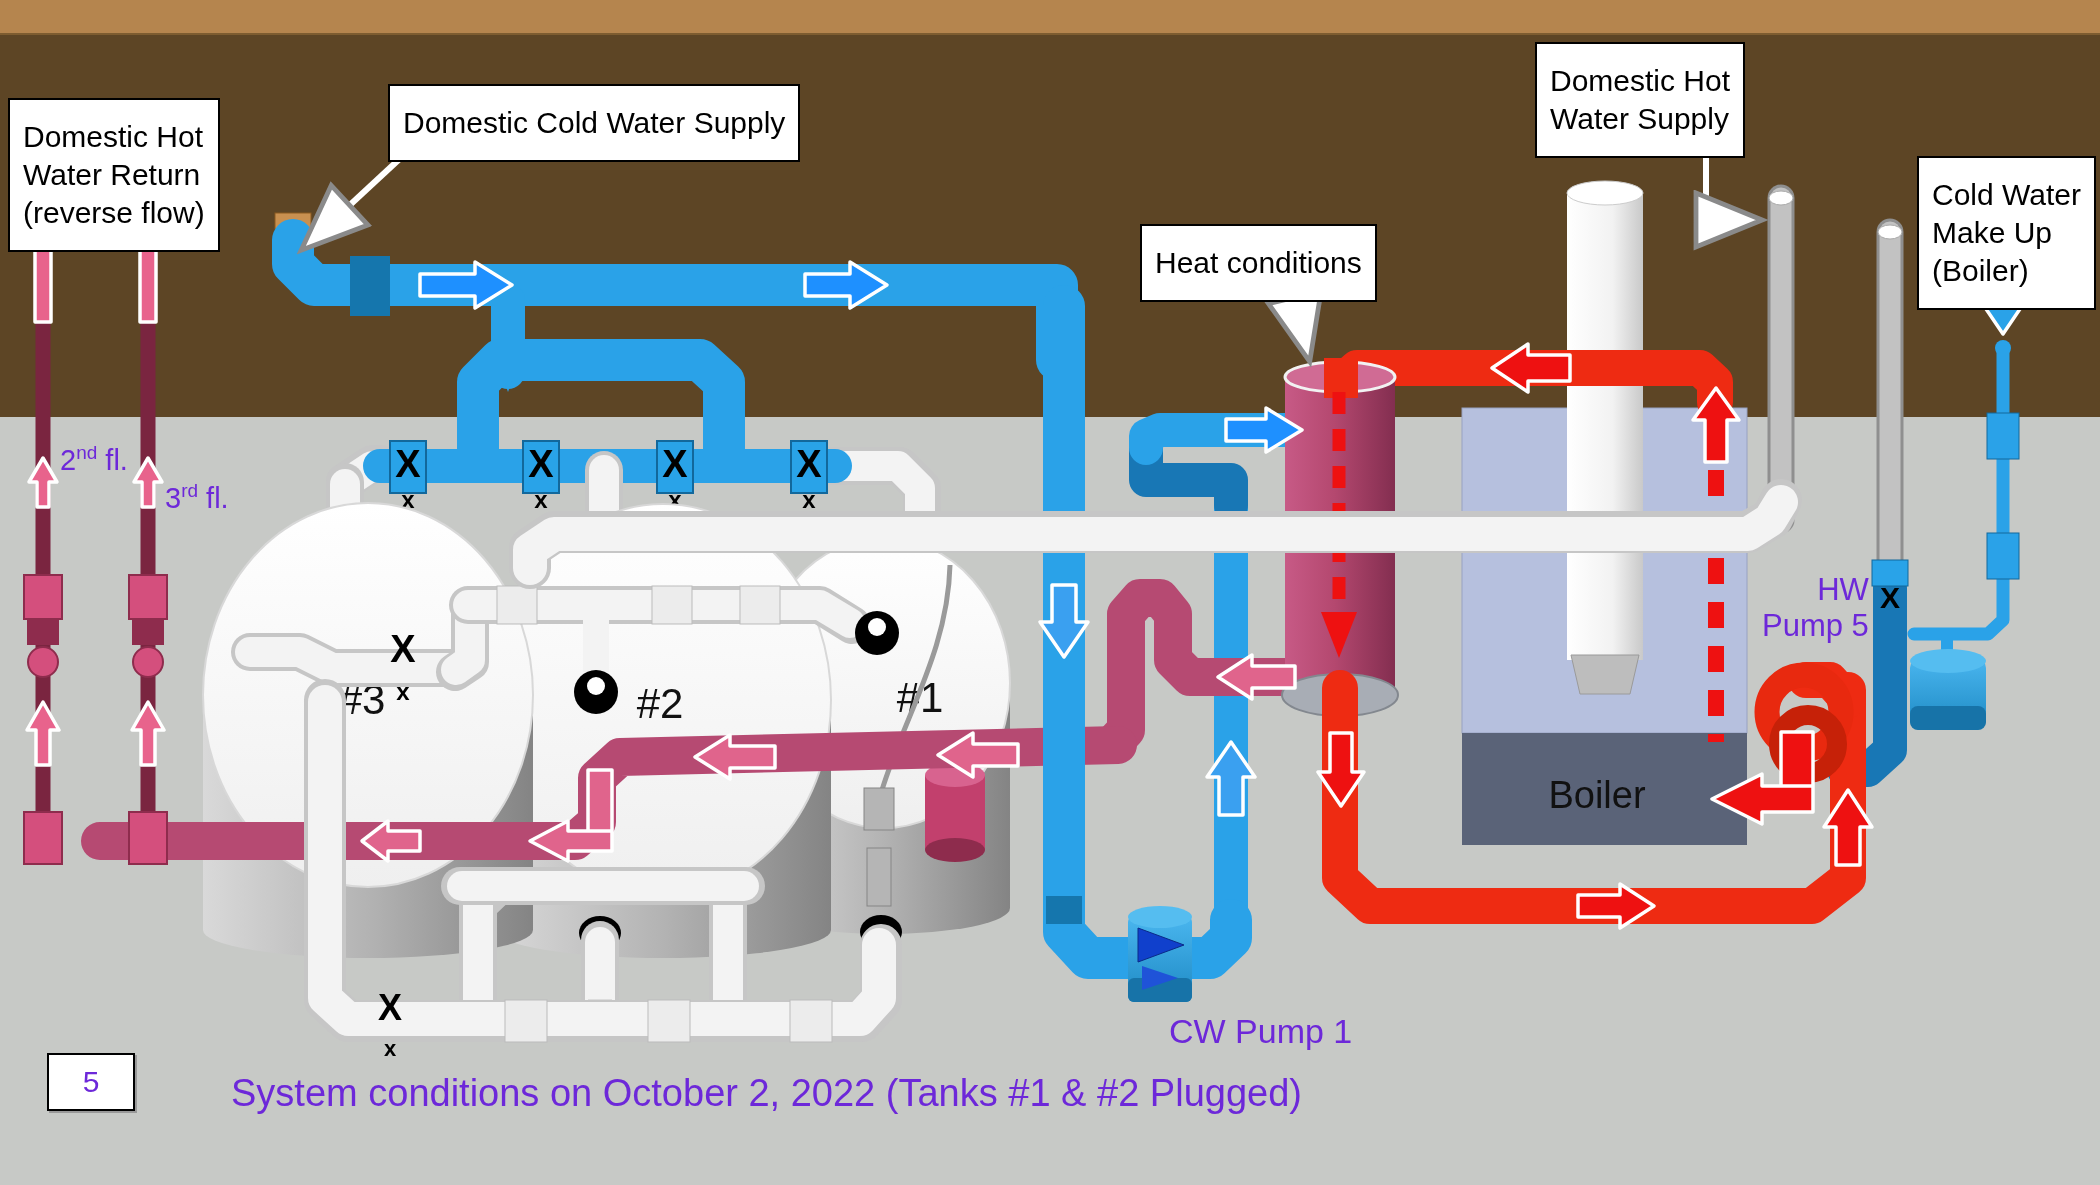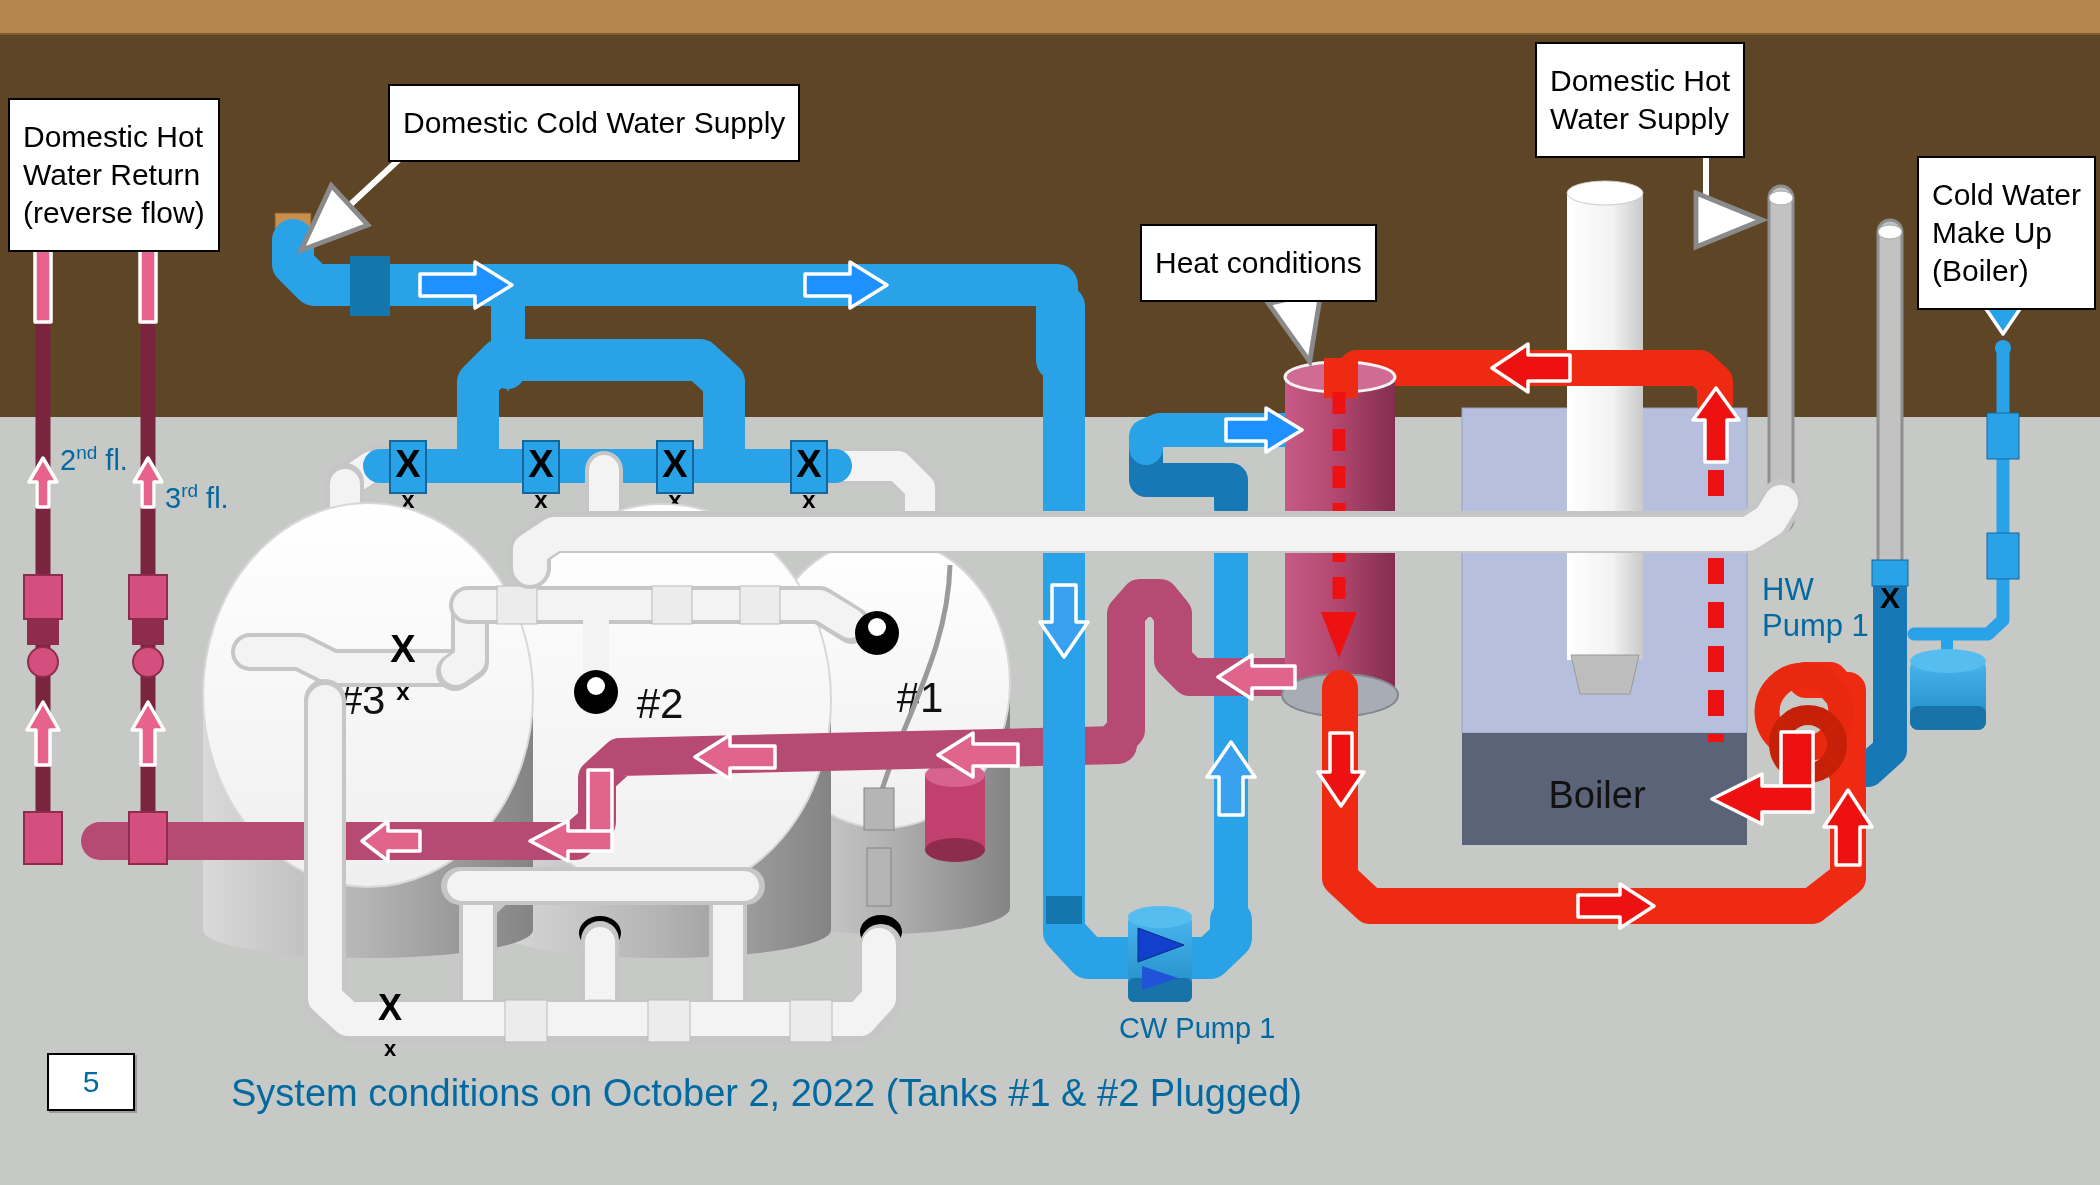--- a/index.html
+++ b/index.html
@@ -4,21 +4,21 @@
 <style>
   html,body{margin:0;padding:0;background:#888;}
   #stage{position:relative;width:2100px;height:1185px;overflow:hidden;
          font-family:"Liberation Sans",sans-serif;background:#c7c9c6;}
   #band-top{position:absolute;left:0;top:0;width:2100px;height:33px;background:#b5854e;border-bottom:2px solid #7d5c30;}
   #wall{position:absolute;left:0;top:35px;width:2100px;height:382px;background:#5d4525;}
   #floor{position:absolute;left:0;top:417px;width:2100px;height:768px;background:#c7c9c6;}
   svg{position:absolute;left:0;top:0;}
   .callout{position:absolute;background:#fff;border:2px solid #000;color:#000;
            font-size:30px;line-height:38px;padding:18px 13px;white-space:nowrap;}
-  .plain{position:absolute;color:#0369a1;white-space:nowrap;}
+  .plain{position:absolute;color:#6d28d9;white-space:nowrap;text-align:right;}
   sup{font-size:19px;}
   .wp-e{stroke:#c6c6c6;stroke-width:42;fill:none;stroke-linecap:round;stroke-linejoin:round;}
   .wp-f{stroke:#f3f3f3;stroke-width:34;fill:none;stroke-linecap:round;stroke-linejoin:round;}
   .wp2-e{stroke:#c6c6c6;stroke-width:38;fill:none;stroke-linecap:round;stroke-linejoin:round;}
   .wp2-f{stroke:#f3f3f3;stroke-width:30;fill:none;stroke-linecap:round;stroke-linejoin:round;}
   .bp{stroke:#2aa2e8;stroke-width:42;fill:none;stroke-linecap:round;stroke-linejoin:round;}
   .bps{stroke:#2aa2e8;stroke-width:34;fill:none;stroke-linecap:round;stroke-linejoin:round;}
   .bpd{stroke:#1877b5;stroke-width:34;fill:none;stroke-linecap:round;stroke-linejoin:round;}
   .bpx{stroke:#2aa2e8;stroke-width:13;fill:none;stroke-linecap:round;stroke-linejoin:round;}
   .mp{stroke:#b64a72;stroke-width:38;fill:none;stroke-linecap:round;stroke-linejoin:round;}
@@ -338,23 +338,23 @@
 
   <div class="plain" style="left:60px;top:442px;font-size:29px;">
     <span>2</span><sup>nd</sup><span> fl.</span>
   </div>
   <div class="plain" style="left:165px;top:442px;font-size:29px;margin-top:38px;">
     <span>3</span><sup>rd</sup><span> fl.</span>
   </div>
 
   <div class="plain" style="left:1762px;top:572px;font-size:31px;line-height:36px;">
     <div>HW</div>
-    <div>Pump 1</div>
-  </div>
-  <div class="plain" style="left:1119px;top:1012px;font-size:29px;">
+    <div>Pump 5</div>
+  </div>
+  <div class="plain" style="left:1169px;top:1012px;font-size:34px;">
     <span>CW Pump 1</span>
   </div>
 
   <div class="plain" style="left:47px;top:1053px;width:84px;height:54px;background:#fff;border:2px solid #000;
        box-shadow:2px 2px 0 #999;font-size:30px;display:flex;align-items:center;justify-content:center;">
     <span>5</span>
   </div>
   <div class="plain" style="left:195px;top:1072px;font-size:38px;margin-left:36px;">
     <span>System conditions on October 2, 2022  (Tanks #1 &amp; #2  Plugged)</span>
   </div>

